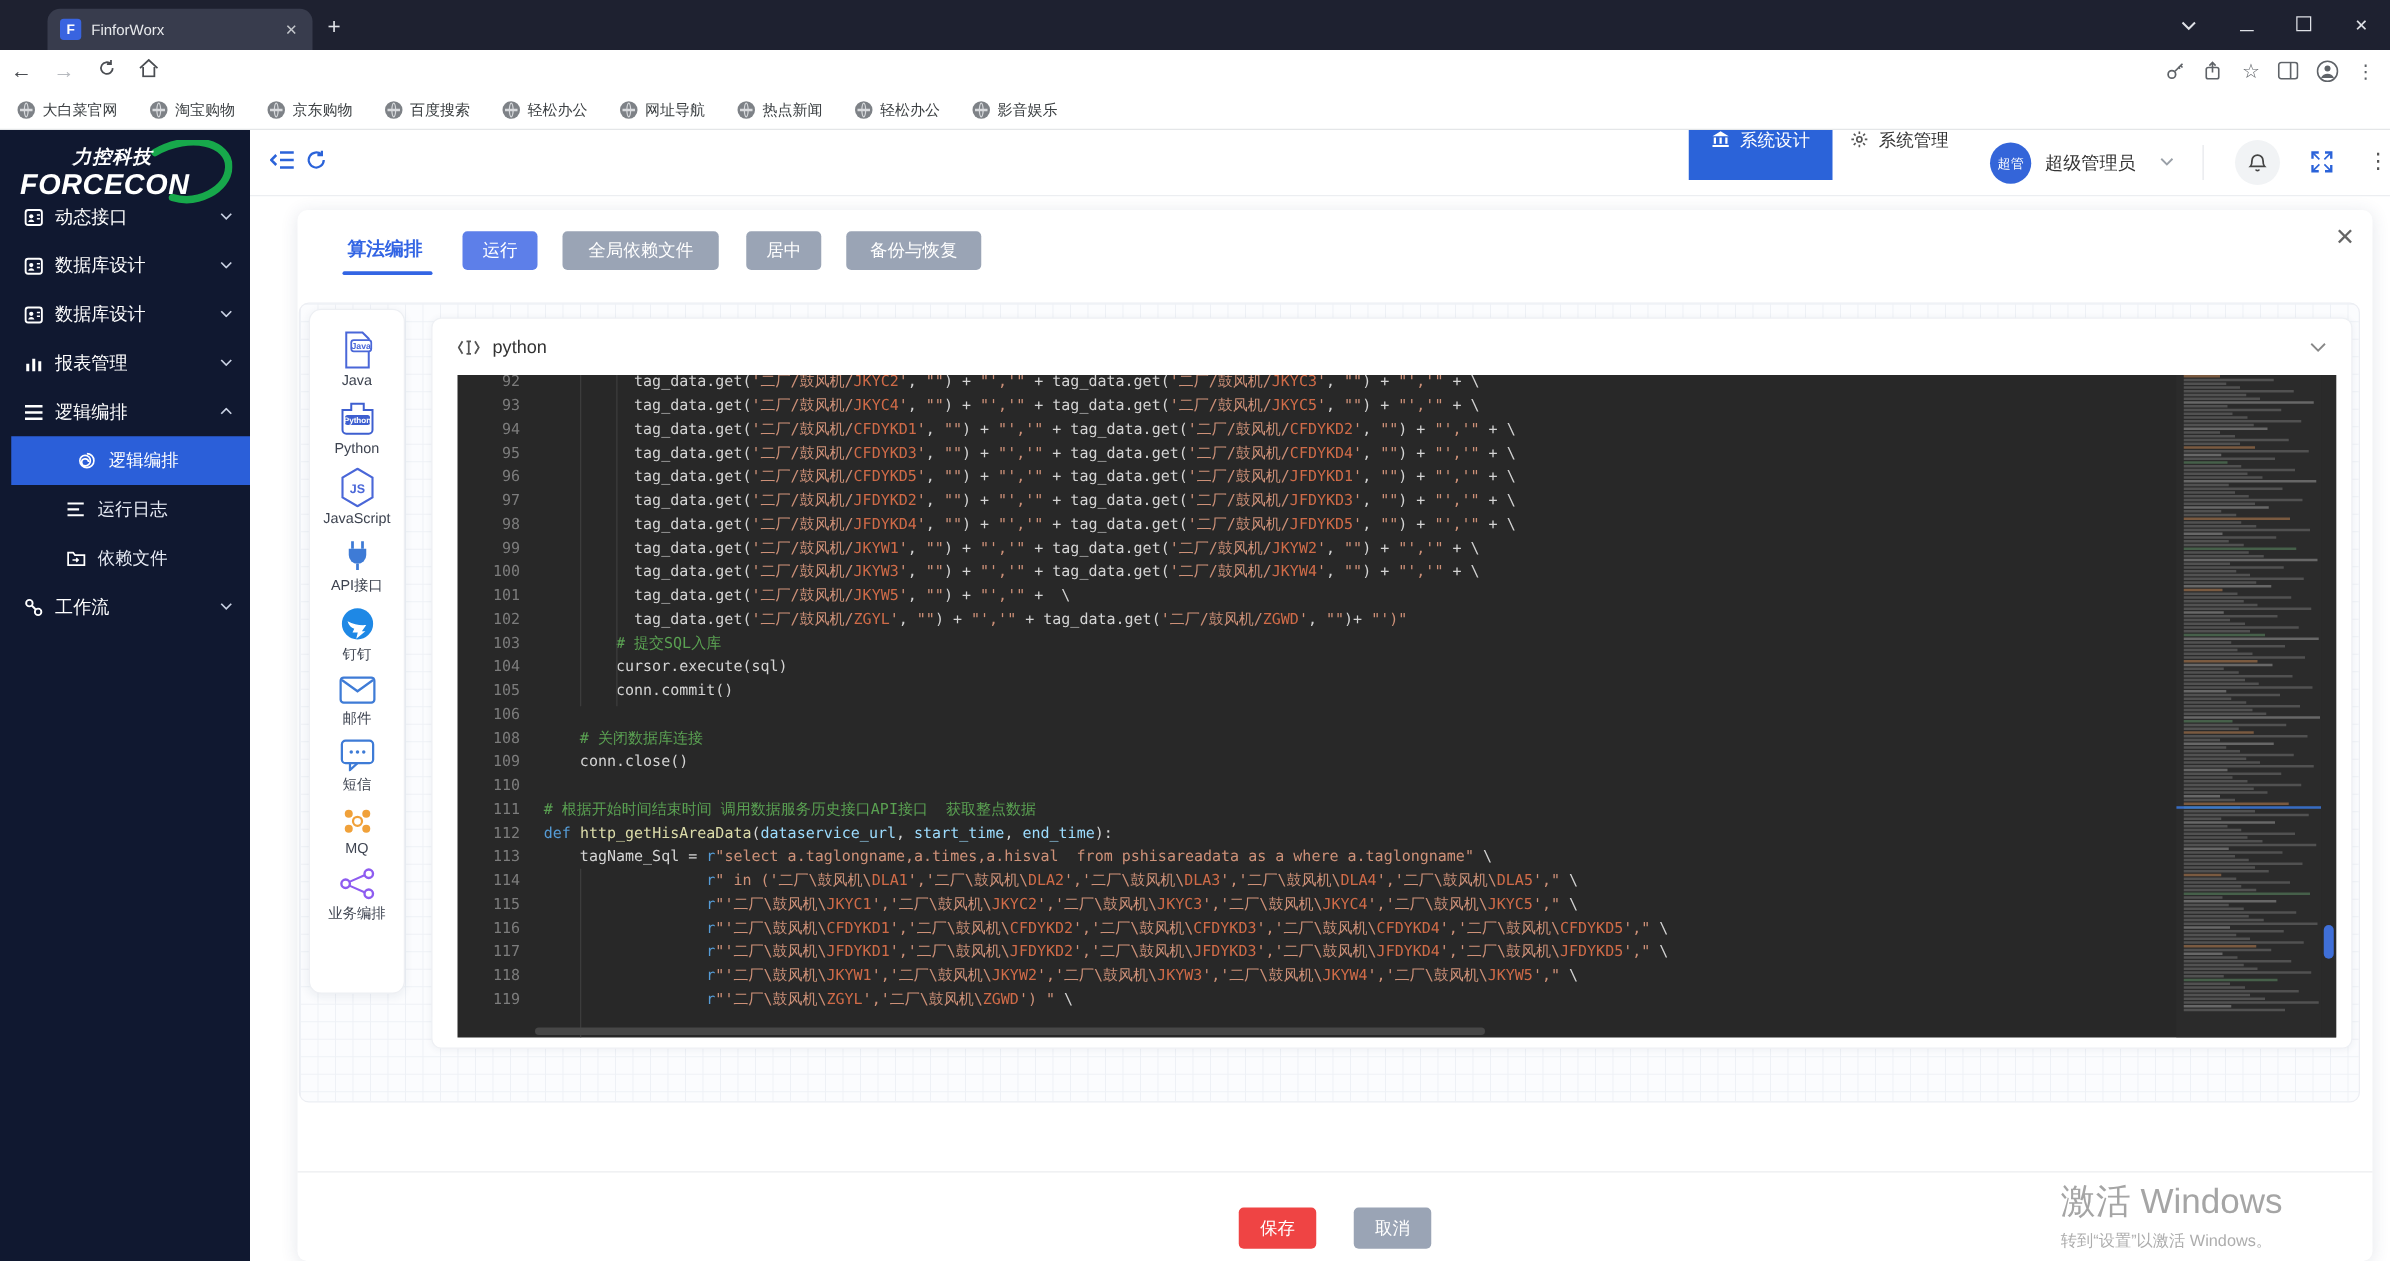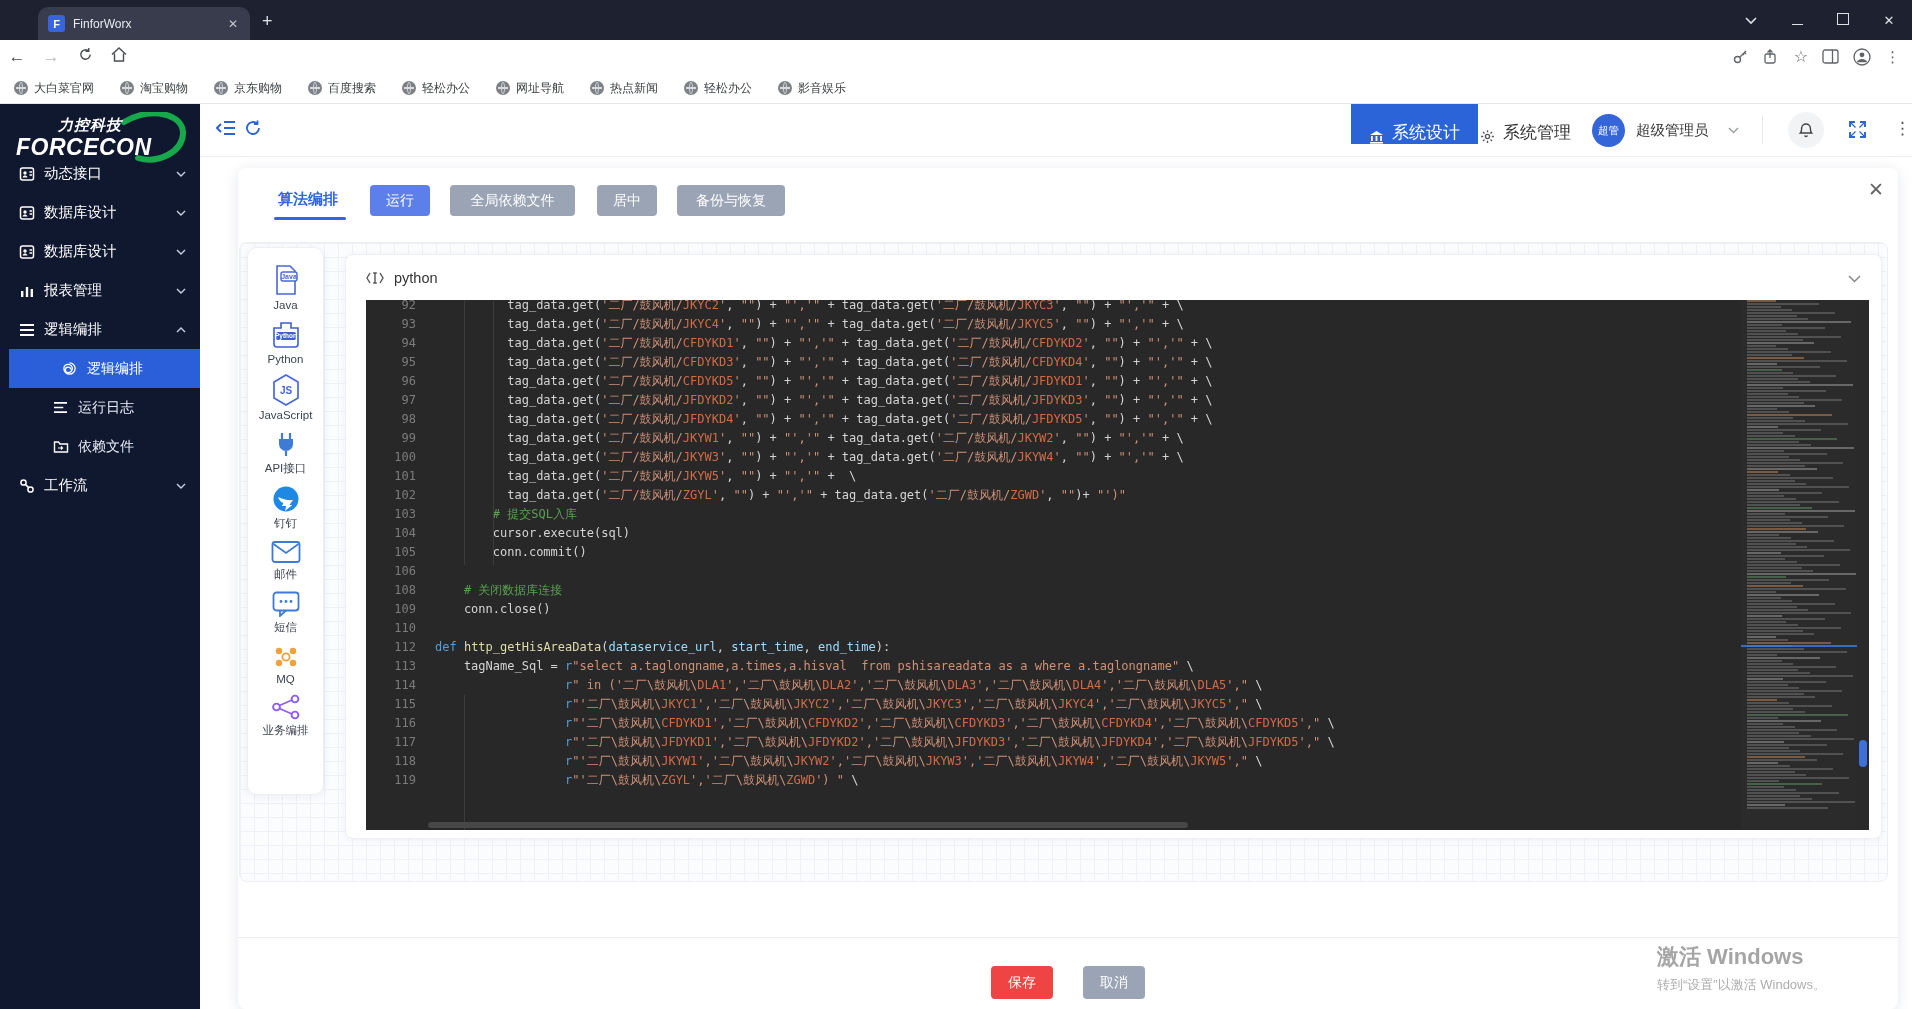--- a/index.html
+++ b/index.html
@@ -43,21 +43,21 @@
   .menu{position:absolute;left:0;top:50px;width:200px;}
   .mi{height:39px;display:flex;align-items:center;padding:0 14px 0 18px;box-sizing:border-box;font-size:14.5px;gap:9px;}
   .mi .lbl{flex:1;}
   .mi .chev{color:#c8d0e2;font-size:10px;}
   .mi.child{padding-left:52px;font-size:14px;color:#e9edf6;}
   .mi.active{background:#2b5fd9;margin-left:9px;color:#fff;}
   .ic16{width:17px;height:17px;flex:0 0 17px;display:flex;align-items:center;justify-content:center;}
   
   .apphead{position:absolute;left:200px;top:0;width:1712px;height:52px;background:#fff;border-bottom:1px solid #eceef1;}
   .tool{position:absolute;top:15px;color:#2b63d9;}
-  .nav-sys{position:absolute;top:0;height:40px;display:flex;align-items:flex-end;gap:8px;font-size:17px;padding:0 18px;box-sizing:border-box;}
+  .nav-sys{position:absolute;top:0;height:40px;display:flex;align-items:flex-start;gap:8px;font-size:14px;padding:0 18px;box-sizing:border-box;}
   .nav-sys.act{background:#2b63d9;color:#fff;}
   .nav-sys.plain{color:#333;}
   .ubadge{position:absolute;left:1392px;top:10px;width:33px;height:33px;border-radius:50%;background:#3465d9;color:#fff;
     font-size:10.5px;display:flex;align-items:center;justify-content:center;}
   .uname{position:absolute;left:1436px;top:17px;font-size:14.5px;color:#333;}
   .uchev{position:absolute;left:1528px;top:21px;color:#9aa0a8;font-size:10px;}
   .vdiv{position:absolute;left:1562px;top:12px;width:1px;height:28px;background:#e6e8ec;}
   .bellwrap{position:absolute;left:1588px;top:8px;width:36px;height:36px;border-radius:50%;background:#f1f3f5;
     display:flex;align-items:center;justify-content:center;color:#444;}
   .expic{position:absolute;left:1648px;top:16px;color:#2b63d9;}
@@ -99,21 +99,21 @@
   .mline{position:absolute;left:0;right:0;top:345px;height:2px;background:#3b7de8;opacity:.8;}
   .vsc{position:absolute;top:0;right:0;width:12px;height:530px;background:#2a2a2a;}
   .vthumb{position:absolute;right:2px;top:440px;width:8px;height:27px;background:#3f6fd8;border-radius:4px;}
   .hthumb{position:absolute;left:62px;bottom:2px;width:760px;height:6px;background:#474747;border-radius:3px;}
   .footdiv{position:absolute;left:0;top:769px;width:1660px;height:1px;background:#ecedf0;}
   .fbtns{position:absolute;left:0;top:798px;width:1660px;display:flex;justify-content:center;gap:30px;}
   .fbtn{height:33px;border-radius:4px;color:#fff;font-size:14px;display:flex;align-items:center;padding:0 17px;}
   .fbtn.save{background:#ef4444;}
   .fbtn.cancel{background:#9aa4b5;}
   .wmark{position:absolute;right:86px;top:838px;text-align:left;color:#a5a5a5;}
-  .wmark .w1{font-size:22px;font-weight:bold;}
+  .wmark .w1{font-size:28px;}
   .wmark .w2{font-size:13px;margin-top:4px;color:#adadad;}
 </style>
 </head>
 <body>
 
 <div class="screen">
 
   <div class="tabbar">
     <div class="btab">
       <div class="favicon">F</div>
@@ -511,20 +511,21 @@
                 <div class="cl"><span class="ln">100</span><span class="sp">          tag_data.get(</span><span class="ss">'二厂/鼓风机/</span><span class="st">JKYW3</span><span class="ss">'</span><span class="sp">, </span><span class="ss">""</span><span class="sp">) + </span><span class="ss">"','"</span><span class="sp"> + tag_data.get(</span><span class="ss">'二厂/鼓风机/</span><span class="st">JKYW4</span><span class="ss">'</span><span class="sp">, </span><span class="ss">""</span><span class="sp">) + </span><span class="ss">"','"</span><span class="sp"> + \</span></div>
                 <div class="cl"><span class="ln">101</span><span class="sp">          tag_data.get(</span><span class="ss">'二厂/鼓风机/</span><span class="st">JKYW5</span><span class="ss">'</span><span class="sp">, </span><span class="ss">""</span><span class="sp">) + </span><span class="ss">"','"</span><span class="sp"> +  \</span></div>
                 <div class="cl"><span class="ln">102</span><span class="sp">          tag_data.get(</span><span class="ss">'二厂/鼓风机/</span><span class="st">ZGYL</span><span class="ss">'</span><span class="sp">, </span><span class="ss">""</span><span class="sp">) + </span><span class="ss">"','"</span><span class="sp"> + tag_data.get(</span><span class="ss">'二厂/鼓风机/</span><span class="st">ZGWD</span><span class="ss">'</span><span class="sp">, </span><span class="ss">""</span><span class="sp">)+ </span><span class="ss">"')"</span></div>
                 <div class="cl"><span class="ln">103</span><span class="sc">        # 提交SQL入库</span></div>
                 <div class="cl"><span class="ln">104</span><span class="sp">        cursor.execute(sql)</span></div>
                 <div class="cl"><span class="ln">105</span><span class="sp">        conn.commit()</span></div>
                 <div class="cl"><span class="ln">106</span><span class="sp"></span></div>
                 <div class="cl"><span class="ln">108</span><span class="sc">    # 关闭数据库连接</span></div>
                 <div class="cl"><span class="ln">109</span><span class="sp">    conn.close()</span></div>
                 <div class="cl"><span class="ln">110</span><span class="sp"></span></div>
+                <div class="cl"><span class="ln">111</span><span class="sc"># 根据开始时间结束时间 调用数据服务历史接口API接口  获取整点数据</span></div>
                 <div class="cl"><span class="ln">112</span><span class="sk">def </span><span class="sf">http_getHisAreaData</span><span class="sp">(</span><span class="sv">dataservice_url</span><span class="sp">, </span><span class="sv">start_time</span><span class="sp">, </span><span class="sv">end_time</span><span class="sp">):</span></div>
                 <div class="cl"><span class="ln">113</span><span class="sp">    tagName_Sql = </span><span class="sk">r</span><span class="ss">"select a.taglongname,a.times,a.hisval  from pshisareadata as a where a.taglongname"</span><span class="sp"> \</span></div>
                 <div class="cl"><span class="ln">114</span><span class="sp">                  </span><span class="sk">r</span><span class="ss">" in ('二厂\鼓风机\</span><span class="st">DLA1</span><span class="ss">','二厂\鼓风机\</span><span class="st">DLA2</span><span class="ss">','二厂\鼓风机\</span><span class="st">DLA3</span><span class="ss">','二厂\鼓风机\</span><span class="st">DLA4</span><span class="ss">','二厂\鼓风机\</span><span class="st">DLA5</span><span class="ss">',"</span><span class="sp"> \</span></div>
                 <div class="cl"><span class="ln">115</span><span class="sp">                  </span><span class="sk">r</span><span class="ss">"'二厂\鼓风机\</span><span class="st">JKYC1</span><span class="ss">','二厂\鼓风机\</span><span class="st">JKYC2</span><span class="ss">','二厂\鼓风机\</span><span class="st">JKYC3</span><span class="ss">','二厂\鼓风机\</span><span class="st">JKYC4</span><span class="ss">','二厂\鼓风机\</span><span class="st">JKYC5</span><span class="ss">',"</span><span class="sp"> \</span></div>
                 <div class="cl"><span class="ln">116</span><span class="sp">                  </span><span class="sk">r</span><span class="ss">"'二厂\鼓风机\</span><span class="st">CFDYKD1</span><span class="ss">','二厂\鼓风机\</span><span class="st">CFDYKD2</span><span class="ss">','二厂\鼓风机\</span><span class="st">CFDYKD3</span><span class="ss">','二厂\鼓风机\</span><span class="st">CFDYKD4</span><span class="ss">','二厂\鼓风机\</span><span class="st">CFDYKD5</span><span class="ss">',"</span><span class="sp"> \</span></div>
                 <div class="cl"><span class="ln">117</span><span class="sp">                  </span><span class="sk">r</span><span class="ss">"'二厂\鼓风机\</span><span class="st">JFDYKD1</span><span class="ss">','二厂\鼓风机\</span><span class="st">JFDYKD2</span><span class="ss">','二厂\鼓风机\</span><span class="st">JFDYKD3</span><span class="ss">','二厂\鼓风机\</span><span class="st">JFDYKD4</span><span class="ss">','二厂\鼓风机\</span><span class="st">JFDYKD5</span><span class="ss">',"</span><span class="sp"> \</span></div>
                 <div class="cl"><span class="ln">118</span><span class="sp">                  </span><span class="sk">r</span><span class="ss">"'二厂\鼓风机\</span><span class="st">JKYW1</span><span class="ss">','二厂\鼓风机\</span><span class="st">JKYW2</span><span class="ss">','二厂\鼓风机\</span><span class="st">JKYW3</span><span class="ss">','二厂\鼓风机\</span><span class="st">JKYW4</span><span class="ss">','二厂\鼓风机\</span><span class="st">JKYW5</span><span class="ss">',"</span><span class="sp"> \</span></div>
                 <div class="cl"><span class="ln">119</span><span class="sp">                  </span><span class="sk">r</span><span class="ss">"'二厂\鼓风机\</span><span class="st">ZGYL</span><span class="ss">','二厂\鼓风机\</span><span class="st">ZGWD</span><span class="ss">') "</span><span class="sp"> \</span></div>
               </div>
             <div class="guide" style="left:98px;top:0;height:265px;"></div>

